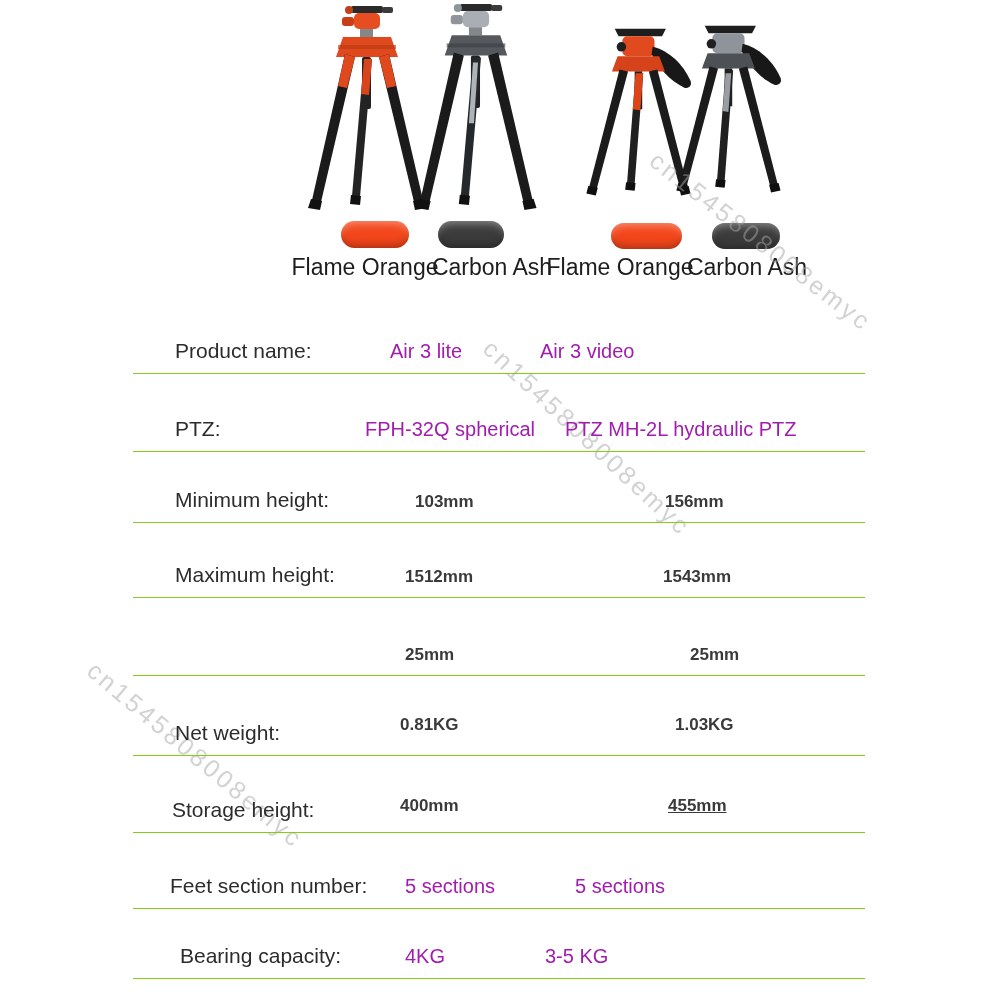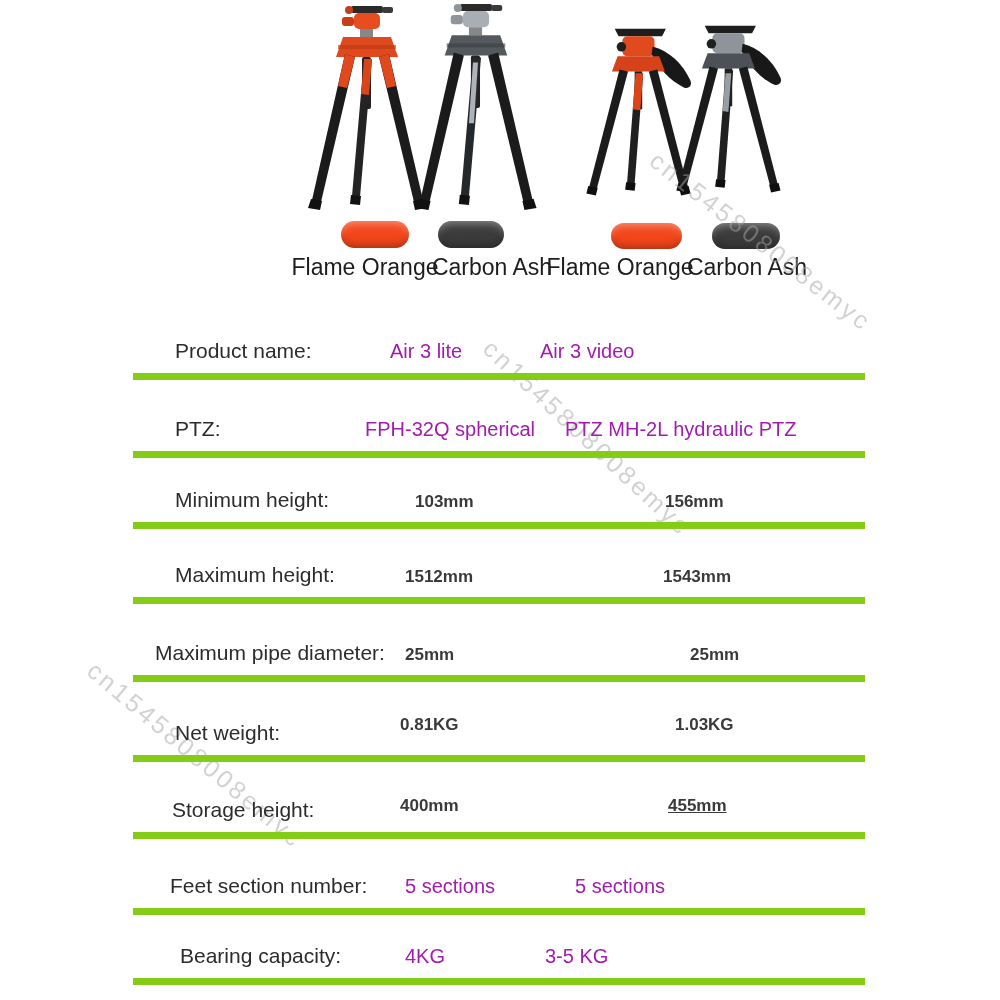--- a/index.html
+++ b/index.html
@@ -24,21 +24,21 @@
             font-size:23px; color:#1d1d1d; white-space:nowrap;}
   .sw1{left:365px;} .sw2{left:492px;} .sw3{left:620px;} .sw4{left:747px;}
   
   .wm{position:absolute; color:rgba(165,165,165,0.5); font-size:25px; letter-spacing:3px;
       white-space:nowrap; transform-origin:0 0; pointer-events:none;}
   .wm-a{left:662px; top:146px; transform:rotate(38deg);}
   .wm-b{left:497px; top:334px; transform:rotate(43deg);}
   .wm-c{left:100px; top:656px; transform:rotate(40deg);}
   
   .spec-table{position:absolute; left:133px; top:300px; width:732px; height:680px;}
-  .row{position:absolute; left:0; width:100%; border-bottom:7px solid #84cc16;}
+  .row{position:absolute; left:0; width:100%; border-bottom:1px solid #84cc16;}
   .row span{position:absolute; bottom:10px; white-space:nowrap;}
   .lbl{font-size:21px; color:#2c2c2c;}
   .v1,.v2{font-size:20px; color:#a21caf;}
   .bv .v1,.bv .v2{font-size:17px; font-weight:700; color:#3a3a3a;margin-top:40px;}
   .r1{top:0;     height:73px;}
   .r2{top:73px;  height:78px;text-align:center;}
   .r3{top:151px; height:71px;}
   .r4{top:222px; height:75px;}
   .r5{top:297px; height:78px;}
   .r6{top:375px; height:80px;}
@@ -166,21 +166,20 @@
       <span class="v2">156mm</span>
     </div>
 
     <div class="row r4 bv">
       <span class="lbl">Maximum height:</span>
       <span class="v1">1512mm</span>
       <span class="v2">1543mm</span>
     </div>
 
     <div class="row r5 bv">
-      <span class="lbl">Maximum pipe diameter:</span>
       <span class="v1">25mm</span>
       <span class="v2">25mm</span>
     </div>
 
     <div class="row r6 bv">
       <span class="lbl">Net weight:</span>
       <span class="v1">0.81KG</span>
       <span class="v2">1.03KG</span>
     </div>
 

